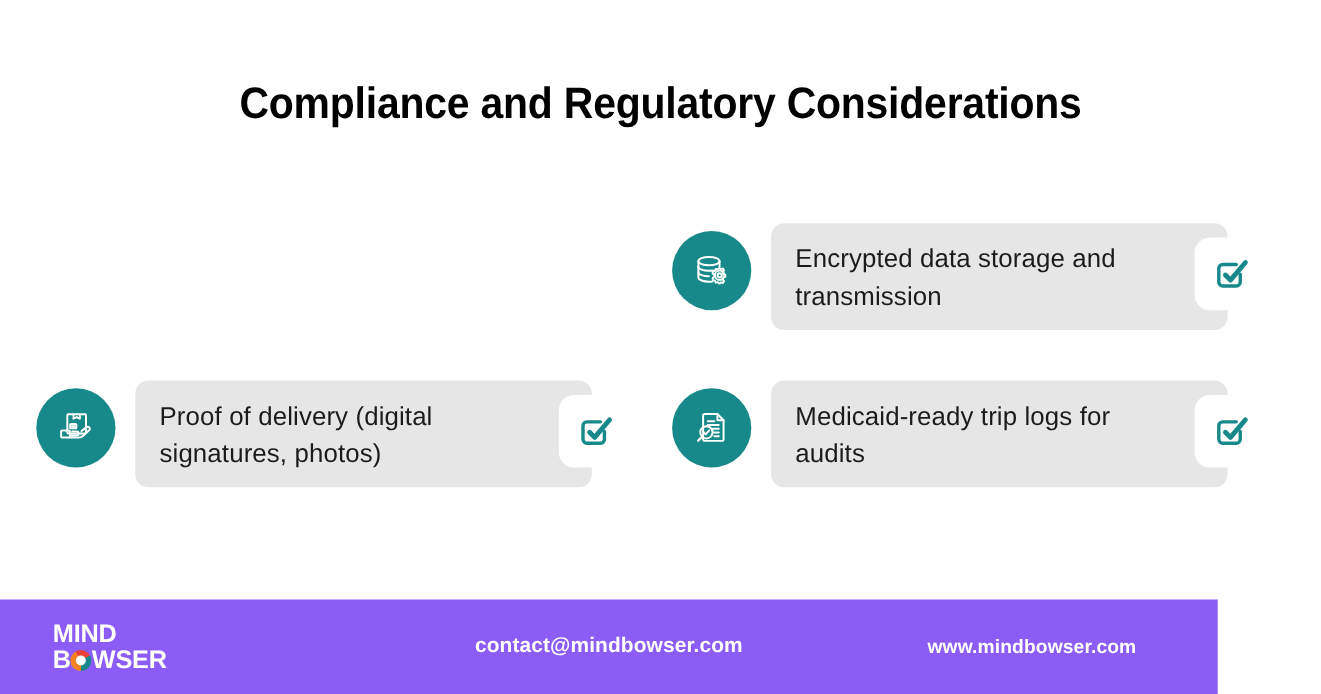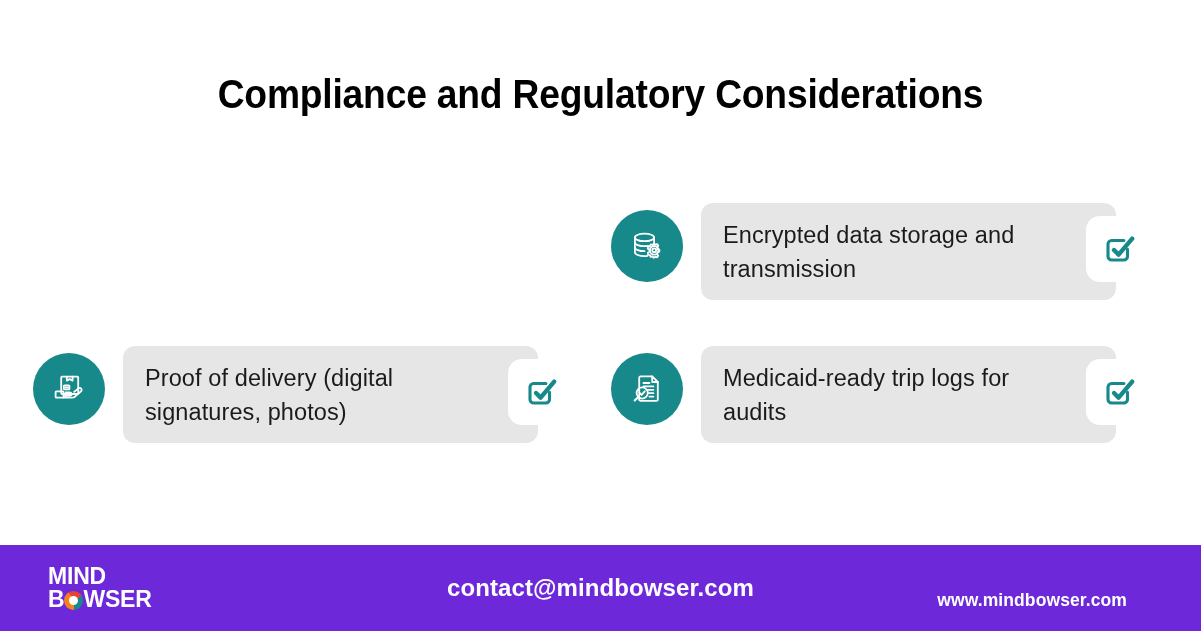--- a/index.html
+++ b/index.html
@@ -101,23 +101,23 @@
     align-items: center;
     justify-content: center;
   }
   .check-panel svg { display: block; }
 
   
   .footer {
     position: absolute;
     left: 0;
     bottom: 0;
-    width: 1201px;
+    width: 1107px;
     height: 86px;
-    background: #6d28d9;
+    background: #8b5cf6;
   }
   .logo {
     position: absolute;
     left: 48px;
     top: 50%;
     transform: translateY(-50%);
     font-family: "Liberation Sans Narrow", "Liberation Sans", sans-serif;
     font-weight: 700;
     font-size: 23px;
     line-height: 23px;
@@ -147,35 +147,34 @@
     width: 9px; height: 9px;
     border-radius: 50%;
     background: #ffffff;
   }
   .footer-email {
     position: absolute;
     left: 0; right: 0;
     top: 50%;
     transform: translateY(-50%);
     text-align: center;
-    font-size: 24px;
+    font-size: 19px;
     font-weight: 700;
     color: #ffffff;
     letter-spacing: 0.1px;
   }
   .footer-site {
     position: absolute;
     right: 74px;
     top: 50%;
     transform: translateY(-50%);
     font-size: 17.5px;
     font-weight: 700;
     color: #ffffff;
     letter-spacing: 0.1px;
-    margin-top: 12px;
   }
 </style>
 </head>
 <body>
 
 <div class="slide-title">Compliance and Regulatory Considerations</div>
 
 <div class="cards">
 
 

